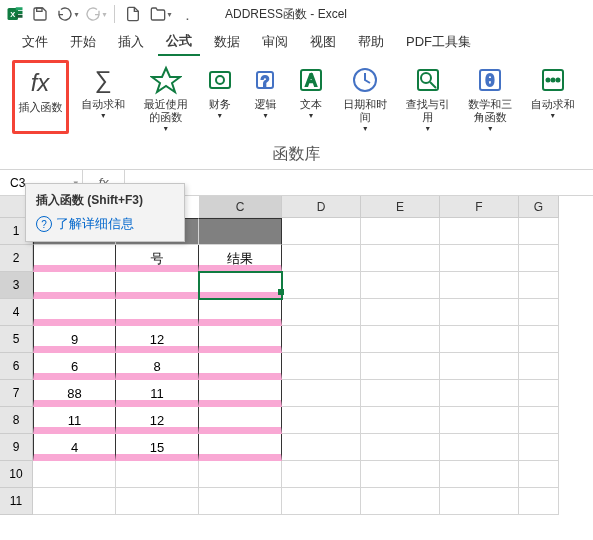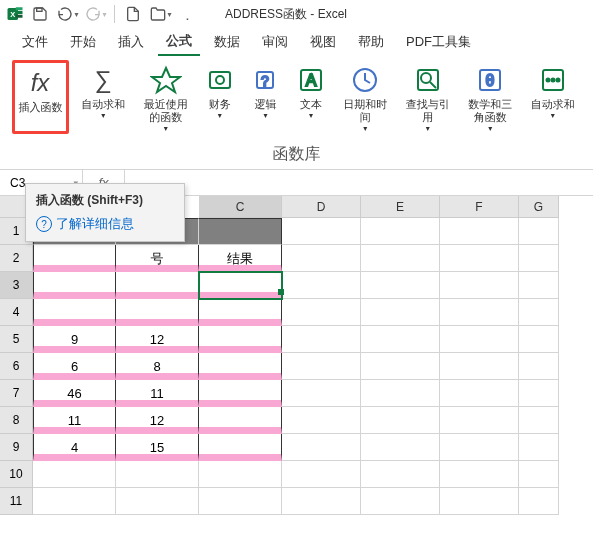--- a/index.html
+++ b/index.html
@@ -305,21 +305,21 @@
       <div class="cell cB b-r b-b">8</div>
       <div class="cell cC b-r b-b"></div>
       <div class="cell cD"></div>
       <div class="cell cE"></div>
       <div class="cell cF"></div>
       <div class="cell cG"></div>
     </div>
 
   <div class="grid-row">
       <div class="row-hdr">7</div>
-      <div class="cell cA b-l b-r b-b">46</div>
+      <div class="cell cA b-l b-r b-b">88</div>
       <div class="cell cB b-r b-b">11</div>
       <div class="cell cC b-r b-b"></div>
       <div class="cell cD"></div>
       <div class="cell cE"></div>
       <div class="cell cF"></div>
       <div class="cell cG"></div>
     </div>
 
   <div class="grid-row">
       <div class="row-hdr">8</div>

